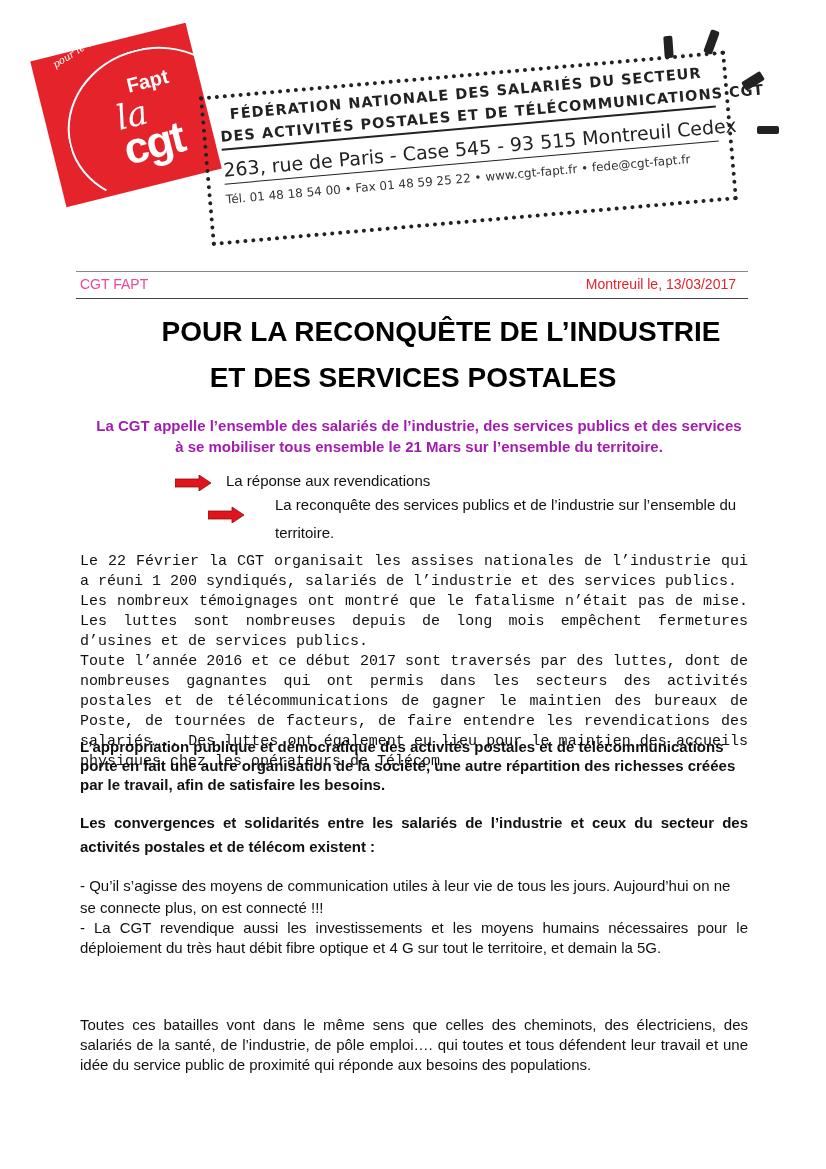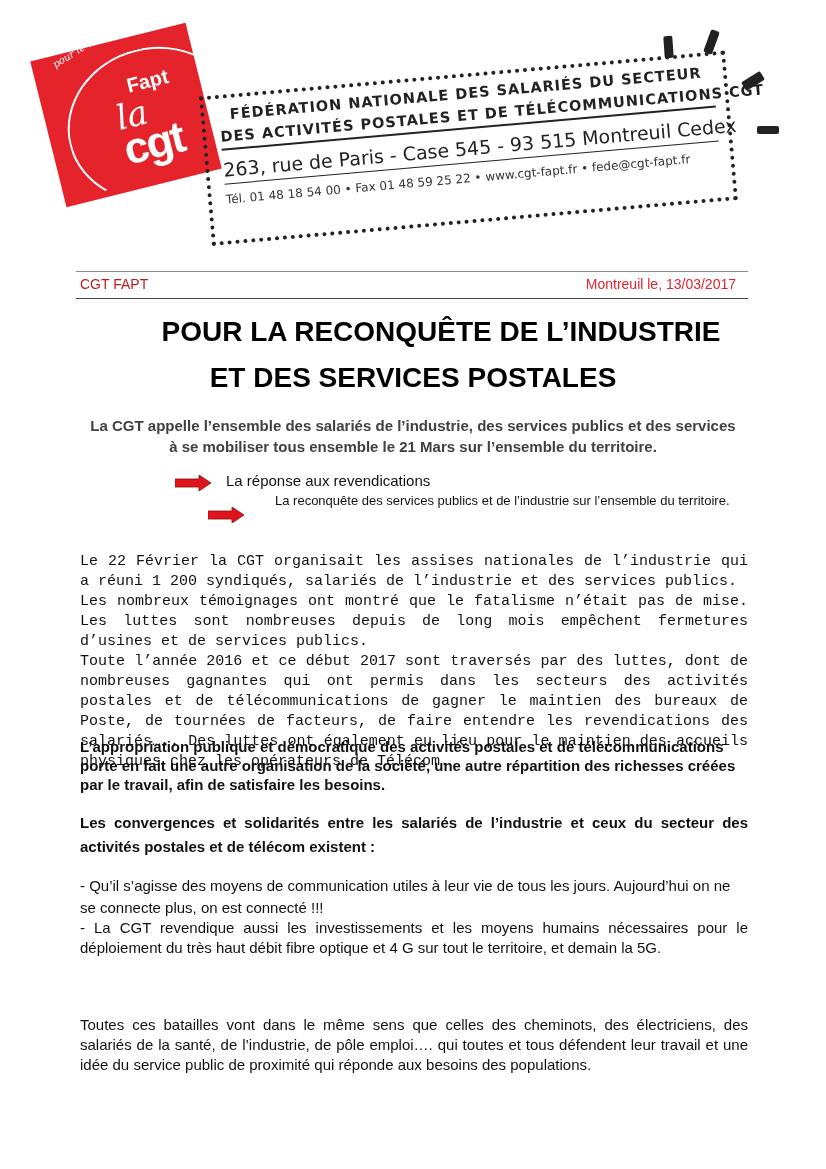--- a/index.html
+++ b/index.html
@@ -28,36 +28,36 @@
     #stamp .l2 { top:34px; font-weight:bold; font-size:14.5px; letter-spacing:1px; padding-bottom:4px; border-bottom:2px solid #222; }
     #stamp .l3 { top:64px; font-size:19px; padding-bottom:3px; border-bottom:1.5px solid #222; }
     #stamp .l4 { top:98px; font-size:12px; color:#333; }
 
     
     .ray { position:absolute; background:#222; border-radius:2px; }
 
     
     #hdr-top { left: 76px; top: 271px; width: 672px; height: 0; border-top: 1px solid #888; }
     #hdr-bot { left: 76px; top: 298px; width: 672px; height: 0; border-top: 1px solid #444; }
-    #org { left: 80px; top: 276px; font-size: 14px; color: #b91c1c; }
+    #org { left: 80px; top: 276px; font-size: 14px; color: #ec4899; }
     #date { right: 90px; top: 276px; font-size: 14px; color: #e5232b; }
 
     
     .title { left: 0; width: 826px; text-align: center; font-weight: bold; font-size: 28px; color:#000; }
     #t1 { top: 316px; margin-left: 28px; }
     #t2 { top: 362px; }
 
-    #lead { left: 90px; width: 646px; top: 415px; text-align: center; color: #404040; font-weight: bold; font-size: 15px; line-height: 21px; }
+    #lead { left: 96px; width: 646px; top: 415px; text-align: center; color: #a21caf; font-weight: bold; font-size: 15px; line-height: 21px; }
 
     
     .arrow { position:absolute; width:36px; height:16px; }
     #a1 { left: 175px; top: 475px; }
     #a2 { left: 208px; top: 507px; }
     #b1 { left: 226px; top: 472px; font-size: 15px; }
-    #b2 { left: 275px; top: 491px; width: 480px; font-size: 13px; line-height: 19px; }
+    #b2 { left: 275px; top: 491px; width: 480px; font-size: 15px; line-height: 28px; }
 
     .para { left: 80px; width: 668px; font-size: 15px; line-height: 20px; text-align: justify; }
     #p1 { top: 552px; }
     .para p { margin: 0; text-align: justify; font-family: Liberation Mono, monospace; }
 
     #quote { left: 80px; width: 668px; top: 737px; text-align: left; font-weight: bold; font-size: 15px; line-height: 19px; }
     #conv { left: 80px; width: 668px; top: 811px; font-weight: bold; font-size: 15px; line-height: 24px; text-align: justify; }
 
     #bullets { left: 80px; width: 668px; top: 875px; font-size: 15px; }
     #bullets p { margin: 0; line-height: 21.5px; }

